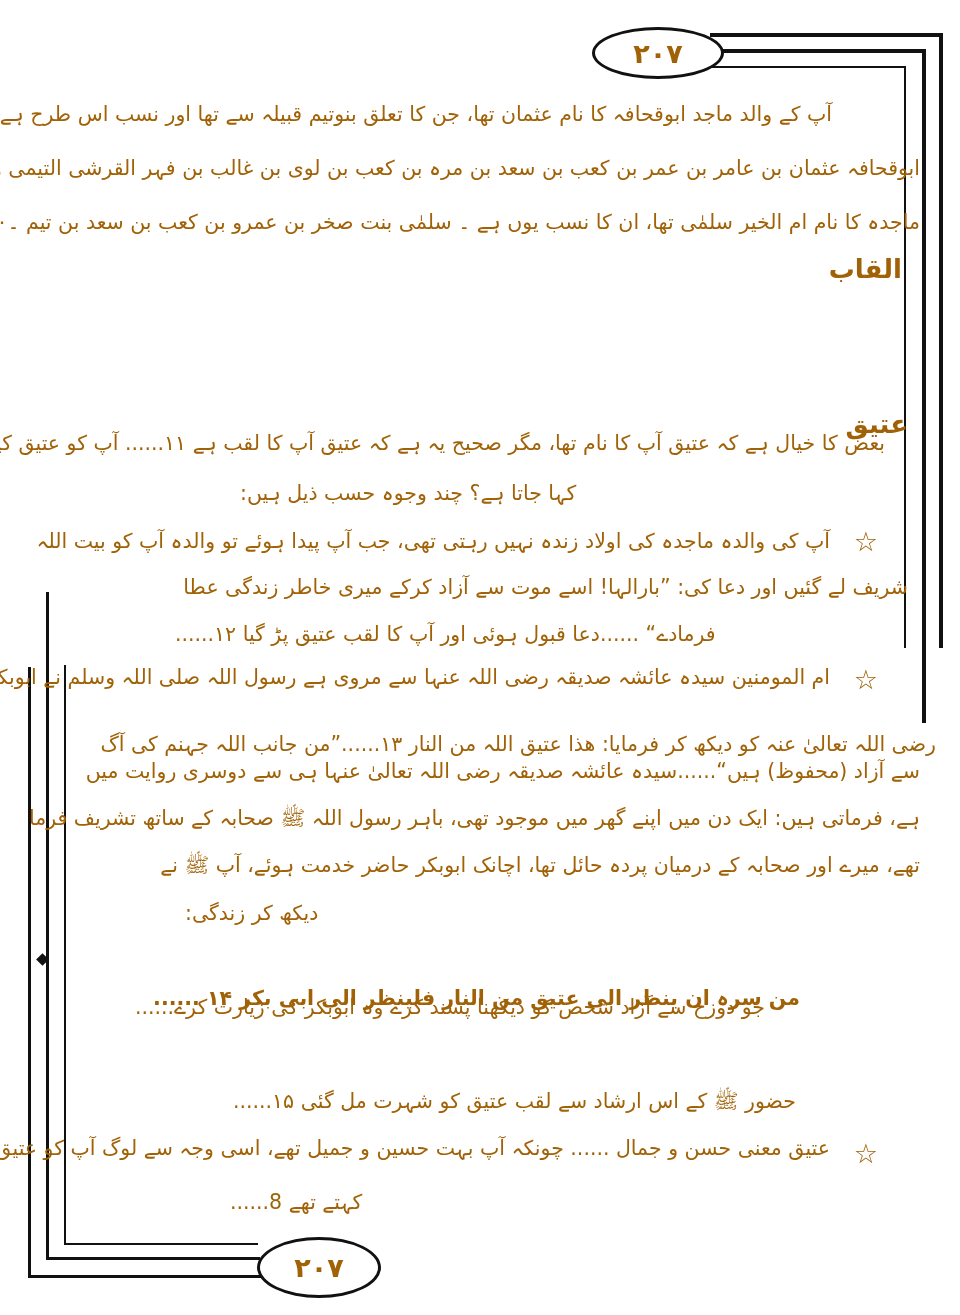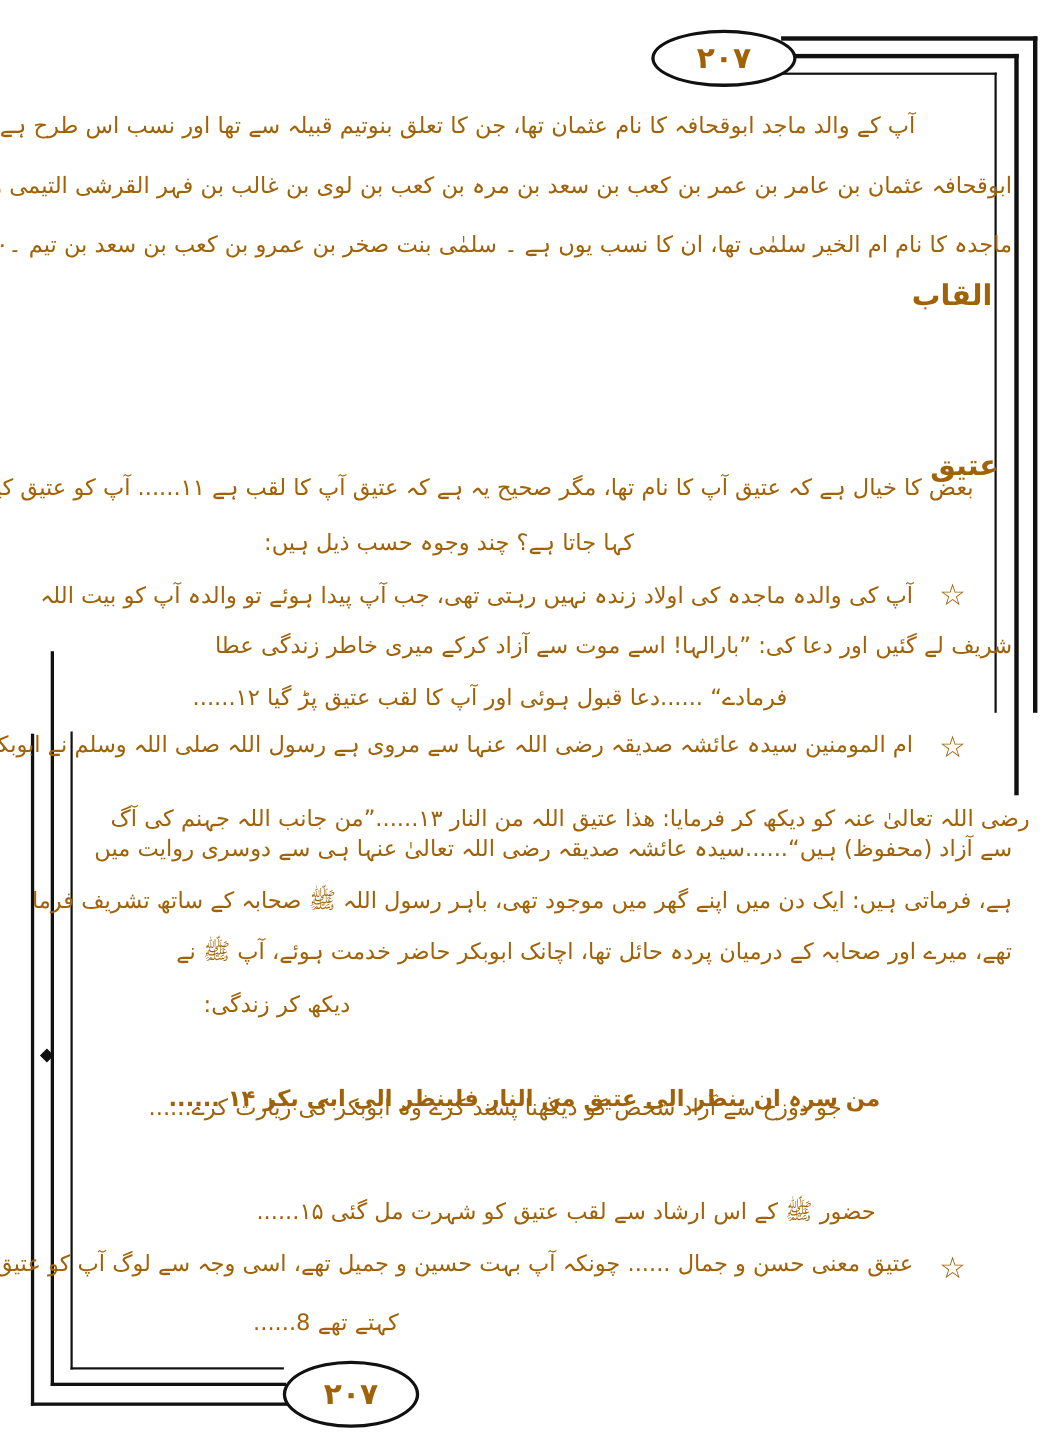--- a/index.html
+++ b/index.html
@@ -86,21 +86,21 @@
   <div class="line" style="top:205px;right:40px;">ماجدہ کا نام ام الخیر سلمٰی تھا، ان کا نسب یوں ہے ۔ سلمٰی بنت صخر بن عمرو بن کعب بن سعد بن تیم ۔۱۰</div>
 
   <div class="heading" style="top:254px;right:58px;">القاب</div>
 
   <div class="heading" style="top:365px;right:52px;margin-top:44px;">عتیق</div>
   <div class="line" style="top:426px;right:75px;">بعض کا خیال ہے کہ عتیق آپ کا نام تھا، مگر صحیح یہ ہے کہ عتیق آپ کا لقب ہے ۱۱...... آپ کو عتیق کیوں</div>
   <div class="line" style="top:476px;left:240px;">کہا جاتا ہے؟ چند وجوہ حسب ذیل ہیں:</div>
 
   <div class="star" style="top:528px;right:82px;">☆</div>
   <div class="line" style="top:524px;right:130px;">آپ کی والدہ ماجدہ کی اولاد زندہ نہیں رہتی تھی، جب آپ پیدا ہوئے تو والدہ آپ کو بیت اللہ</div>
-  <div class="line" style="top:570px;right:40px;">شریف لے گئیں اور دعا کی: ”بارالہا! اسے موت سے آزاد کرکے میری خاطر زندگی عطا</div>
+  <div class="line" style="top:570px;right:52px;">شریف لے گئیں اور دعا کی: ”بارالہا! اسے موت سے آزاد کرکے میری خاطر زندگی عطا</div>
   <div class="line" style="top:617px;left:175px;">فرمادے“ ......دعا قبول ہوئی اور آپ کا لقب عتیق پڑ گیا ۱۲......</div>
 
   <div class="star" style="top:666px;right:82px;">☆</div>
   <div class="line" style="top:660px;right:130px;">ام المومنین سیدہ عائشہ صدیقہ رضی اللہ عنہا سے مروی ہے رسول اللہ صلی اللہ وسلم نے ابوبکر صدیق</div>
   <div class="line" style="top:707px;right:24px;margin-top:20px;">رضی اللہ تعالیٰ عنہ کو دیکھ کر فرمایا: ھذا عتیق اللہ من النار ۱۳......”من جانب اللہ جہنم کی آگ</div>
   <div class="line" style="top:801px;right:40px;">ہے، فرماتی ہیں: ایک دن میں اپنے گھر میں موجود تھی، باہر رسول اللہ ﷺ صحابہ کے ساتھ تشریف فرما</div>
   <div class="line" style="top:754px;right:40px;">سے آزاد (محفوظ) ہیں“......سیدہ عائشہ صدیقہ رضی اللہ تعالیٰ عنہا ہی سے دوسری روایت میں</div>
   <div class="line" style="top:848px;right:40px;">تھے، میرے اور صحابہ کے درمیان پردہ حائل تھا، اچانک ابوبکر حاضر خدمت ہوئے، آپ ﷺ نے</div>
   <div class="line" style="top:896px;left:185px;">دیکھ کر زندگی:</div>
 

